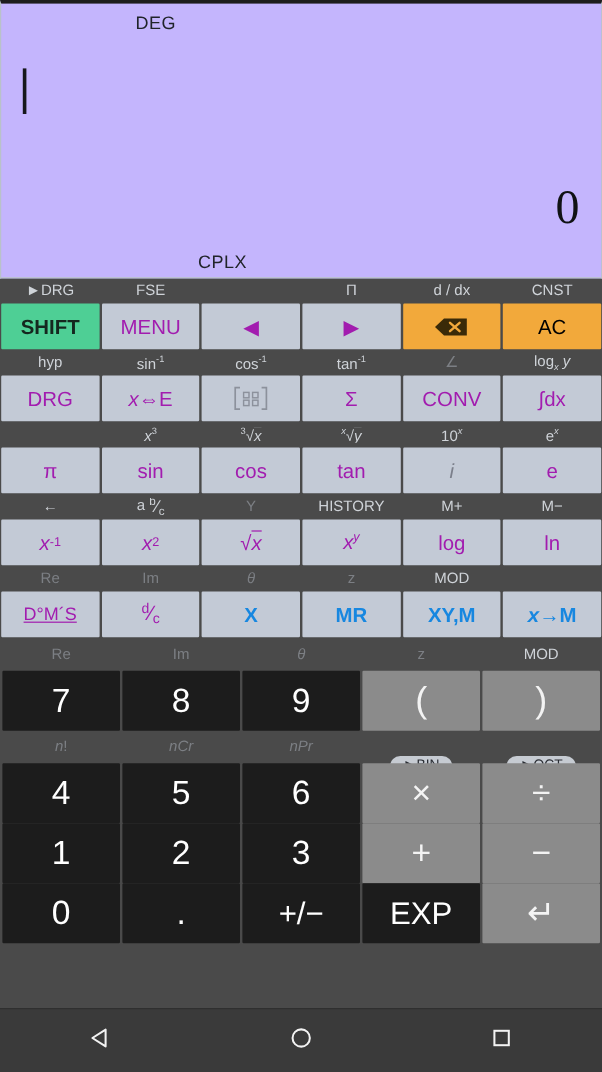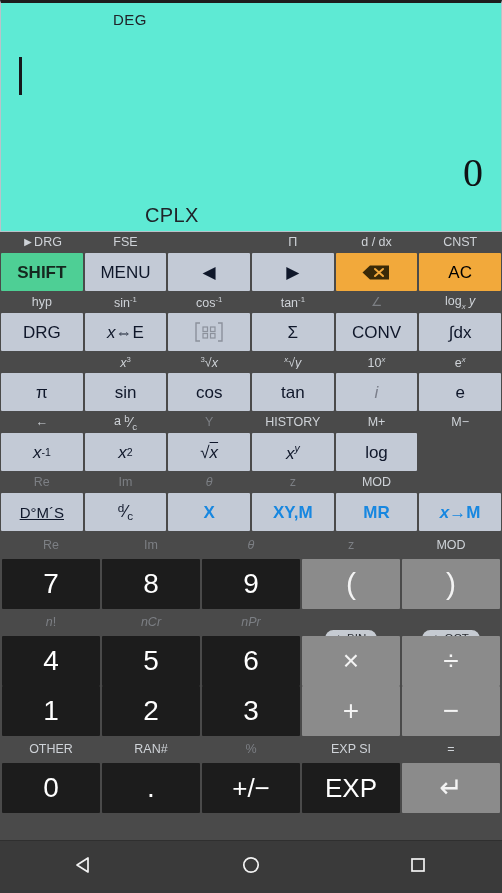--- a/index.html
+++ b/index.html
@@ -13,41 +13,41 @@
   #app {
     width: 502px; height: 893px;
     display: flex; flex-direction: column;
     background: #4a4a4a;
   }
 
   
   .display {
     position: relative;
     height: 232px;
-    background: #5eead4;
+    background: #c4b5fd;
     border: 1px solid #b9c2c9;
     border-top: 3px solid #1d1d1d;
     flex: 0 0 auto;
   }
   .disp-mode-top {
     position: absolute; top: 8px; left: 112px;
     font-size: 15px; color: #20242a; letter-spacing: .4px;
   }
   .disp-caret {
     position: absolute; left: 18px; top: 54px;
     width: 3px; height: 38px; background: #16181b;
   }
   .disp-result {
     position: absolute; right: 18px; bottom: 38px;
     font-size: 40px; color: #101214; line-height: 1;
     font-family: "Liberation Serif", serif;
   }
   .disp-mode-bottom {
-    position: absolute; bottom: 4px; left: 144px;
-    font-size: 20px; color: #20242a; letter-spacing: .4px;
+    position: absolute; bottom: 4px; left: 164px;
+    font-size: 15px; color: #20242a; letter-spacing: .4px;
   }
 
   
   .keypad { flex: 1 1 auto; display: flex; flex-direction: column; background: #4a4a4a; }
 
   
   .sci { background: #4a4a4a; padding: 0 1px; }
   .lblrow, .btnrow {
     display: grid;
     grid-template-columns: repeat(6, 1fr);
@@ -60,21 +60,21 @@
   .lbl {
     text-align: center; font-size: 12.5px;
     color: #cfd3d8; line-height: 1;
     white-space: nowrap; overflow: hidden;
   }
   .lbl.dim { color: #7c7f84; }
   .lbl.empty { visibility: hidden; }
 
   .key {
     display: flex; align-items: center; justify-content: center;
-    background: #c3cad6; color: #0f172a;
+    background: #c3cad6; color: #a21caf;
     font-size: 17px; border-radius: 1px;
     border: none; cursor: pointer; user-select: none;
     line-height: 1; white-space: nowrap;
   }
   .key.green { background: #4ecf95; color: #15281f; font-weight: bold; }
   .key.orange { background: #f2a93b; color: #000000; }
   .key.dimtext { color: #7b7f8b; }
   .key.bluetext { color: #1787e0; font-weight: bold; }
   .key.smalltext { font-size: 15px; text-decoration: underline; }
 
@@ -229,41 +229,42 @@
           </div>
           <div class="key ">
             <span class="ital">x</span>
             <sup>2</sup>
           </div>
           <div class="key ">√<span class="ital" style="text-decoration:overline">x</span></div>
           <div class="key ">
             <span class="ital">x<sup>y</sup></span>
           </div>
           <div class="key ">log</div>
+          <div class="key ">ln</div>
         </div>
         <div class="lblrow">
           <div class="lbl dim">Re</div>
           <div class="lbl dim">Im</div>
           <div class="lbl dim"><span class="ital">θ</span></div>
           <div class="lbl dim"><span style="text-decoration:overline">z</span></div>
           <div class="lbl">MOD</div>
           <div class="lbl empty"></div>
         </div>
         <div class="btnrow">
           <div class="key smalltext">D°M´S</div>
           <div class="key ">
             <span class="frac">
               <span class="n">d</span>
               <span class="sl">⁄</span>
               <span class="d">c</span>
             </span>
           </div>
           <div class="key bluetext">X</div>
+          <div class="key bluetext">MR</div>
           <div class="key bluetext">XY,M</div>
-          <div class="key bluetext">MR</div>
           <div class="key bluetext"><span class="ital">x</span>→M</div>
         </div>
       </div>
 
     <div class="num" id="num-section">
         <div class="numlbls">
           <div class="lbl dim">Re</div>
           <div class="lbl dim">Im</div>
           <div class="lbl dim"><span class="ital">θ</span></div>
           <div class="lbl dim"><span style="text-decoration:overline">z</span></div>
@@ -293,27 +294,20 @@
           <div class="nkey dark">6</div>
           <div class="nkey op">×</div>
           <div class="nkey op">÷</div>
         </div>
         <div class="numrow">
           <div class="nkey dark">1</div>
           <div class="nkey dark">2</div>
           <div class="nkey dark">3</div>
           <div class="nkey op">+</div>
           <div class="nkey op">−</div>
-        </div>
-        <div class="numlbls">
-          <div class="lbl">OTHER</div>
-          <div class="lbl">RAN#</div>
-          <div class="lbl dim">%</div>
-          <div class="lbl">EXP SI</div>
-          <div class="lbl">=</div>
         </div>
         <div class="numrow">
           <div class="nkey dark">0</div>
           <div class="nkey dark">.</div>
           <div class="nkey dark exp">+/−</div>
           <div class="nkey dark exp">EXP</div>
           <div class="nkey op">↵</div>
         </div>
       </div>
 

